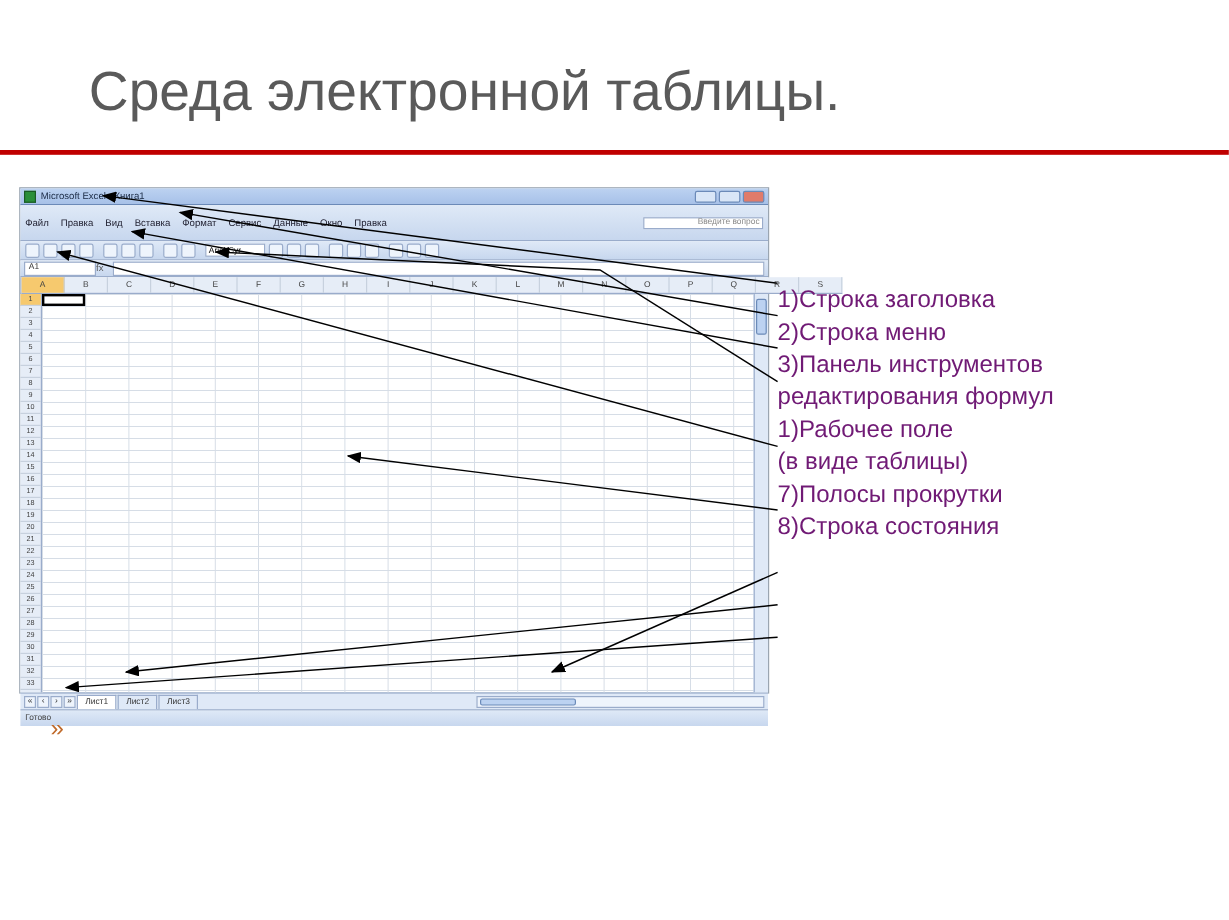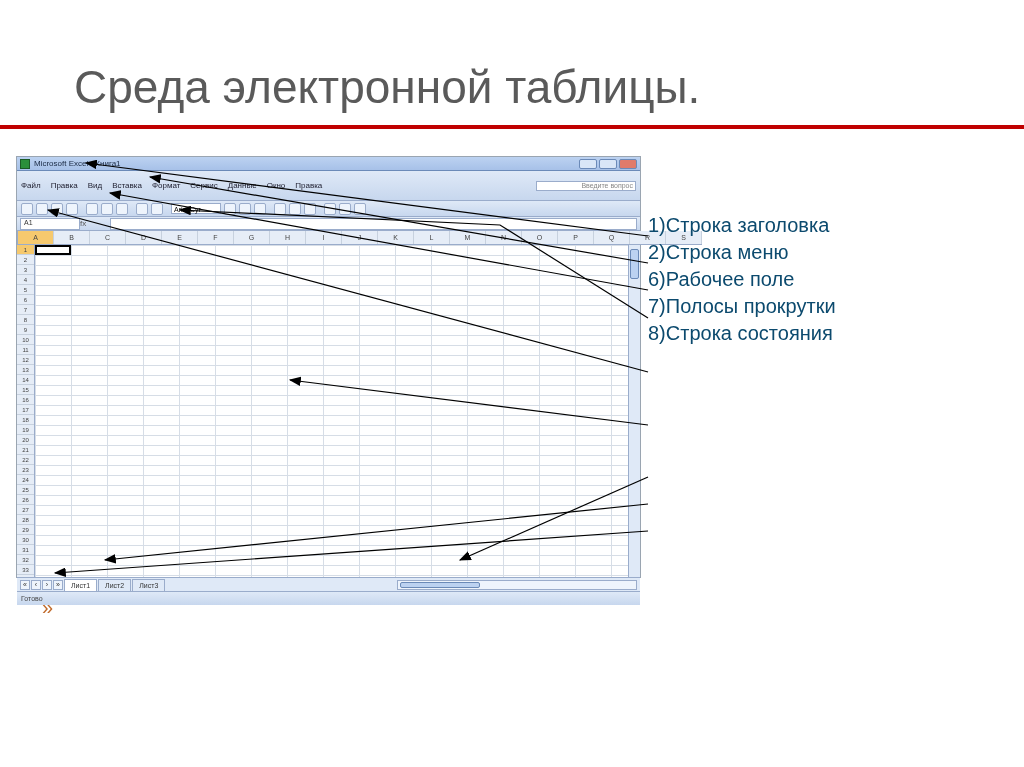--- a/index.html
+++ b/index.html
@@ -6,21 +6,21 @@
   body {
     width: 1024px;
     height: 767px;
     background: #fff;
     font-family: Arial, sans-serif;
     position: relative;
     overflow: hidden;
   }
   .slide-title {
     position: absolute;
-    top: 60px;
+    top: 49px;
     left: 74px;
     font-size: 46px;
     color: #5a5a5a;
     font-weight: normal;
   }
   .title-underline {
     position: absolute;
     top: 125px;
     left: 0;
     width: 1024px;
@@ -72,21 +72,21 @@
     padding:0 4px;
     gap:3px;
   }
   .tb-btn{ width:12px;height:12px;background:#eef4fc;border:1px solid #9aaccb;border-radius:2px; }
   .tb-sep{ width:2px;height:12px;background:transparent; }
   .excel-formula-row{
     height:14px;background:linear-gradient(#dfe9f7,#c7d7ee);
     border-bottom:1px solid #9aaccb;display:flex;align-items:center;
   }
   .name-box{ width:60px;height:12px;background:#fff;border:1px solid #9aaccb;margin-left:3px;padding:0 3px;font-size:7px;color:#333; }
-  .fx{ width:30px;text-align:left;color:#555; }
+  .fx{ width:14px;text-align:left;color:#555; }
   .formula-bar{ flex:1;height:12px;background:#fff;border:1px solid #9aaccb;margin-right:3px; }
   .excel-grid-wrap{
     position:relative;height:346px;display:flex;
   }
   .corner{ width:18px;height:14px;background:#e6edf7;border-right:1px solid #9aaccb;border-bottom:1px solid #9aaccb; }
   .col-headers{ flex:1;height:14px;background:#e6edf7;display:flex;border-bottom:1px solid #9aaccb; }
   .col-h{ width:36px;text-align:center;font-size:7px;color:#444;border-right:1px solid #c7d1de;line-height:14px; }
   .col-h.active{ background:#f6c96e; }
   .grid-body{ position:absolute;top:14px;left:0;right:0;bottom:0;display:flex; }
   .row-headers{ width:18px;background:#e6edf7;border-right:1px solid #9aaccb; }
@@ -107,24 +107,24 @@
   }
   .nav-b{ width:10px;height:10px;border:1px solid #9aaccb;background:#eef4fc;margin-right:1px;display:flex;align-items:center;justify-content:center; }
   .sheet-tab{ padding:0 6px;height:12px;line-height:12px;background:#fff;border:1px solid #9aaccb;border-bottom:none;margin-right:1px; }
   .sheet-tab.inactive{ background:#dfe9f7; }
   .hscroll{ margin-left:auto;width:240px;height:10px;background:#eef4fc;border:1px solid #9aaccb;position:relative; }
   .hscroll .thumb{ position:absolute;left:2px;top:1px;bottom:1px;width:80px;background:#bcd2f1;border:1px solid #6b8ab8;border-radius:2px; }
   .excel-status{ height:14px;background:linear-gradient(#dfe9f7,#c7d7ee);border-top:1px solid #9aaccb;padding:0 4px;font-size:7px;color:#444;line-height:14px; }
   
   .annotations {
     position: absolute;
-    top: 212px;
+    top: 237px;
     left: 648px;
     font-size: 20px;
-    color: #0c4a6e;
+    color: #701a75;
     line-height: 1.35;
   }
   .annotations div { white-space: nowrap; }
   
   .arrows {
     position: absolute;
     top: 0; left: 0;
     width: 1024px; height: 767px;
     pointer-events: none;
   }
@@ -276,21 +276,24 @@
     <div class="hscroll">
         <div class="thumb"></div>
       </div>
   </div>
   <div class="excel-status">Готово</div>
 </div>
 
 <div class="annotations" id="annlist">
     <div>1)Строка заголовка</div>
     <div>2)Строка меню</div>
-    <div>6)Рабочее поле</div>
+    <div>3)Панель инструментов</div>
+    <div>редактирования формул</div>
+    <div>1)Рабочее поле</div>
+    <div>(в виде таблицы)</div>
     <div>7)Полосы прокрутки</div>
     <div>8)Строка состояния</div>
   </div>
 
 <svg class="arrows">
   <defs>
     <marker id="ah" markerWidth="10" markerHeight="8" refX="9" refY="4" orient="auto">
       <path d="M0,0 L10,4 L0,8 Z" fill="#000"></path>
     </marker>
   </defs>

